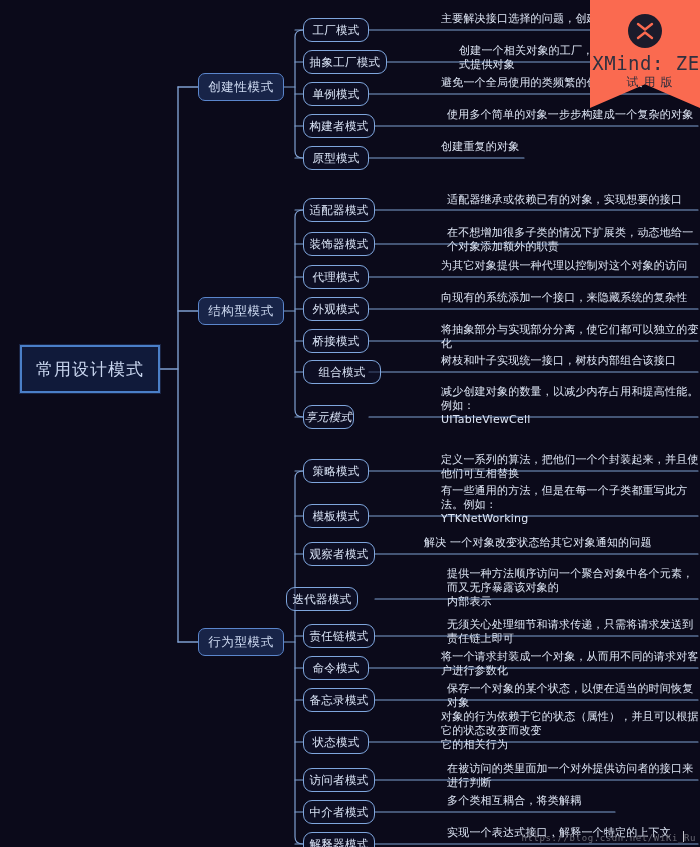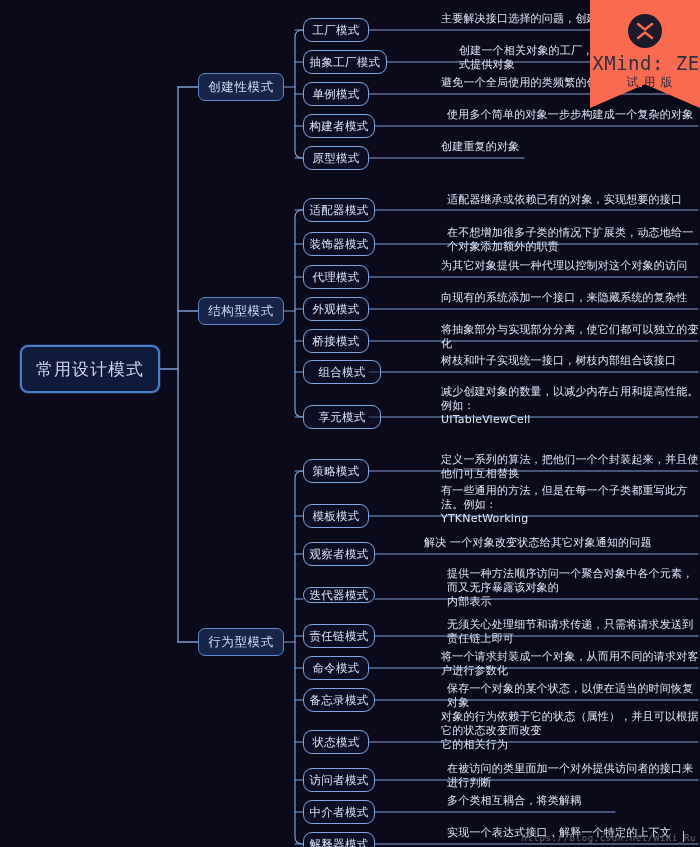--- a/index.html
+++ b/index.html
@@ -27,21 +27,21 @@
     position: absolute;
     box-sizing: border-box;
     display: flex;
     align-items: center;
     justify-content: center;
     white-space: nowrap;
   }
   .root-node {
     border: 2px solid #4a7fc8;
     background: #101a3a;
-    border-radius: 8px;
+    border-radius: 0;
     color: #c9d6ef;
     font-size: 17px;
     letter-spacing: 1px;
     padding: 0 14px;
     box-shadow: 0 0 0 1px rgba(70,120,200,.25);
   }
   .branch-node {
     border: 1.6px solid #5b86cc;
     background: #182448;
     border-radius: 7px;
@@ -220,39 +220,39 @@
       <div class="node leaf-node" style="left: 303px; top: 232px; width: 72px; height: 24px;">装饰器模式</div>
       <div class="desc" style="left: 447px; width: 253px; top: 226px;">在不想增加很多子类的情况下扩展类，动态地给一个对象添加额外的职责</div>
       <div class="node leaf-node" style="left: 303px; top: 265px; width: 66px; height: 24px;">代理模式</div>
       <div class="desc" style="left: 441px; width: 259px; top: 259px;">为其它对象提供一种代理以控制对这个对象的访问</div>
       <div class="node leaf-node" style="left: 303px; top: 297px; width: 66px; height: 24px;">外观模式</div>
       <div class="desc" style="left: 441px; width: 259px; top: 291px;">向现有的系统添加一个接口，来隐藏系统的复杂性</div>
       <div class="node leaf-node" style="left: 303px; top: 329px; width: 66px; height: 24px;">桥接模式</div>
       <div class="desc" style="left: 441px; width: 259px; top: 323px;">将抽象部分与实现部分分离，使它们都可以独立的变化</div>
       <div class="node leaf-node" style="left: 303px; top: 360px; width: 78px; height: 24px;">组合模式</div>
       <div class="desc" style="left: 441px; width: 259px; top: 354px;">树枝和叶子实现统一接口，树枝内部组合该接口</div>
-      <div class="node leaf-node" style="left: 303px; top: 405px; width: 78px; height: 24px;">享元模式</div>
+      <div class="node leaf-node" style="left: 303px; top: 405px; width: 51px; height: 24px; font-style: italic;">享元模式</div>
       <div class="desc" style="left: 441px; width: 259px; top: 385px;">减少创建对象的数量，以减少内存占用和提高性能。例如：
 UITableViewCell</div>
       <div class="node branch-node" style="left: 198px; top: 628px; width: 86px; height: 28px;">行为型模式</div>
       <div class="node leaf-node" style="left: 303px; top: 459px; width: 66px; height: 24px;">策略模式</div>
       <div class="desc" style="left: 441px; width: 259px; top: 453px;">定义一系列的算法，把他们一个个封装起来，并且使他们可互相替换</div>
       <div class="node leaf-node" style="left: 303px; top: 504px; width: 66px; height: 24px;">模板模式</div>
       <div class="desc" style="left: 441px; width: 259px; top: 484px;">有一些通用的方法，但是在每一个子类都重写此方法。例如：
 YTKNetWorking</div>
       <div class="node leaf-node" style="left: 303px; top: 542px; width: 72px; height: 24px;">观察者模式</div>
       <div class="desc" style="left: 424px; width: 253px; top: 536px;">解决 一个对象改变状态给其它对象通知的问题</div>
-      <div class="node leaf-node" style="left: 303px; top: 587px; width: 72px; height: 16px;">迭代器模式</div>
+      <div class="node leaf-node" style="left: 286px; top: 587px; width: 72px; height: 24px;">迭代器模式</div>
       <div class="desc" style="left: 447px; width: 253px; top: 567px;">提供一种方法顺序访问一个聚合对象中各个元素，而又无序暴露该对象的
 内部表示</div>
       <div class="node leaf-node" style="left: 303px; top: 624px; width: 72px; height: 24px;">责任链模式</div>
       <div class="desc" style="left: 447px; width: 253px; top: 618px;">无须关心处理细节和请求传递，只需将请求发送到责任链上即可</div>
       <div class="node leaf-node" style="left: 303px; top: 656px; width: 66px; height: 24px;">命令模式</div>
       <div class="desc" style="left: 441px; width: 259px; top: 650px;">将一个请求封装成一个对象，从而用不同的请求对客户进行参数化</div>
-      <div class="node leaf-node" style="left: 303px; top: 688px; width: 72px; height: 24px; border-radius: 11px;">备忘录模式</div>
+      <div class="node leaf-node" style="left: 303px; top: 688px; width: 72px; height: 24px;">备忘录模式</div>
       <div class="desc" style="left: 447px; width: 253px; top: 682px;">保存一个对象的某个状态，以便在适当的时间恢复对象</div>
       <div class="node leaf-node" style="left: 303px; top: 730px; width: 66px; height: 24px;">状态模式</div>
       <div class="desc" style="left: 441px; width: 259px; top: 710px;">对象的行为依赖于它的状态（属性），并且可以根据它的状态改变而改变
 它的相关行为</div>
       <div class="node leaf-node" style="left: 303px; top: 768px; width: 72px; height: 24px;">访问者模式</div>
       <div class="desc" style="left: 447px; width: 253px; top: 762px;">在被访问的类里面加一个对外提供访问者的接口来进行判断</div>
       <div class="node leaf-node" style="left: 303px; top: 800px; width: 72px; height: 24px;">中介者模式</div>
       <div class="desc" style="left: 447px; width: 170px; top: 794px;">多个类相互耦合，将类解耦</div>
       <div class="node leaf-node" style="left: 303px; top: 832px; width: 72px; height: 24px;">解释器模式</div>
       <div class="desc" style="left: 447px; width: 253px; top: 826px;">实现一个表达式接口，解释一个特定的上下文</div>

